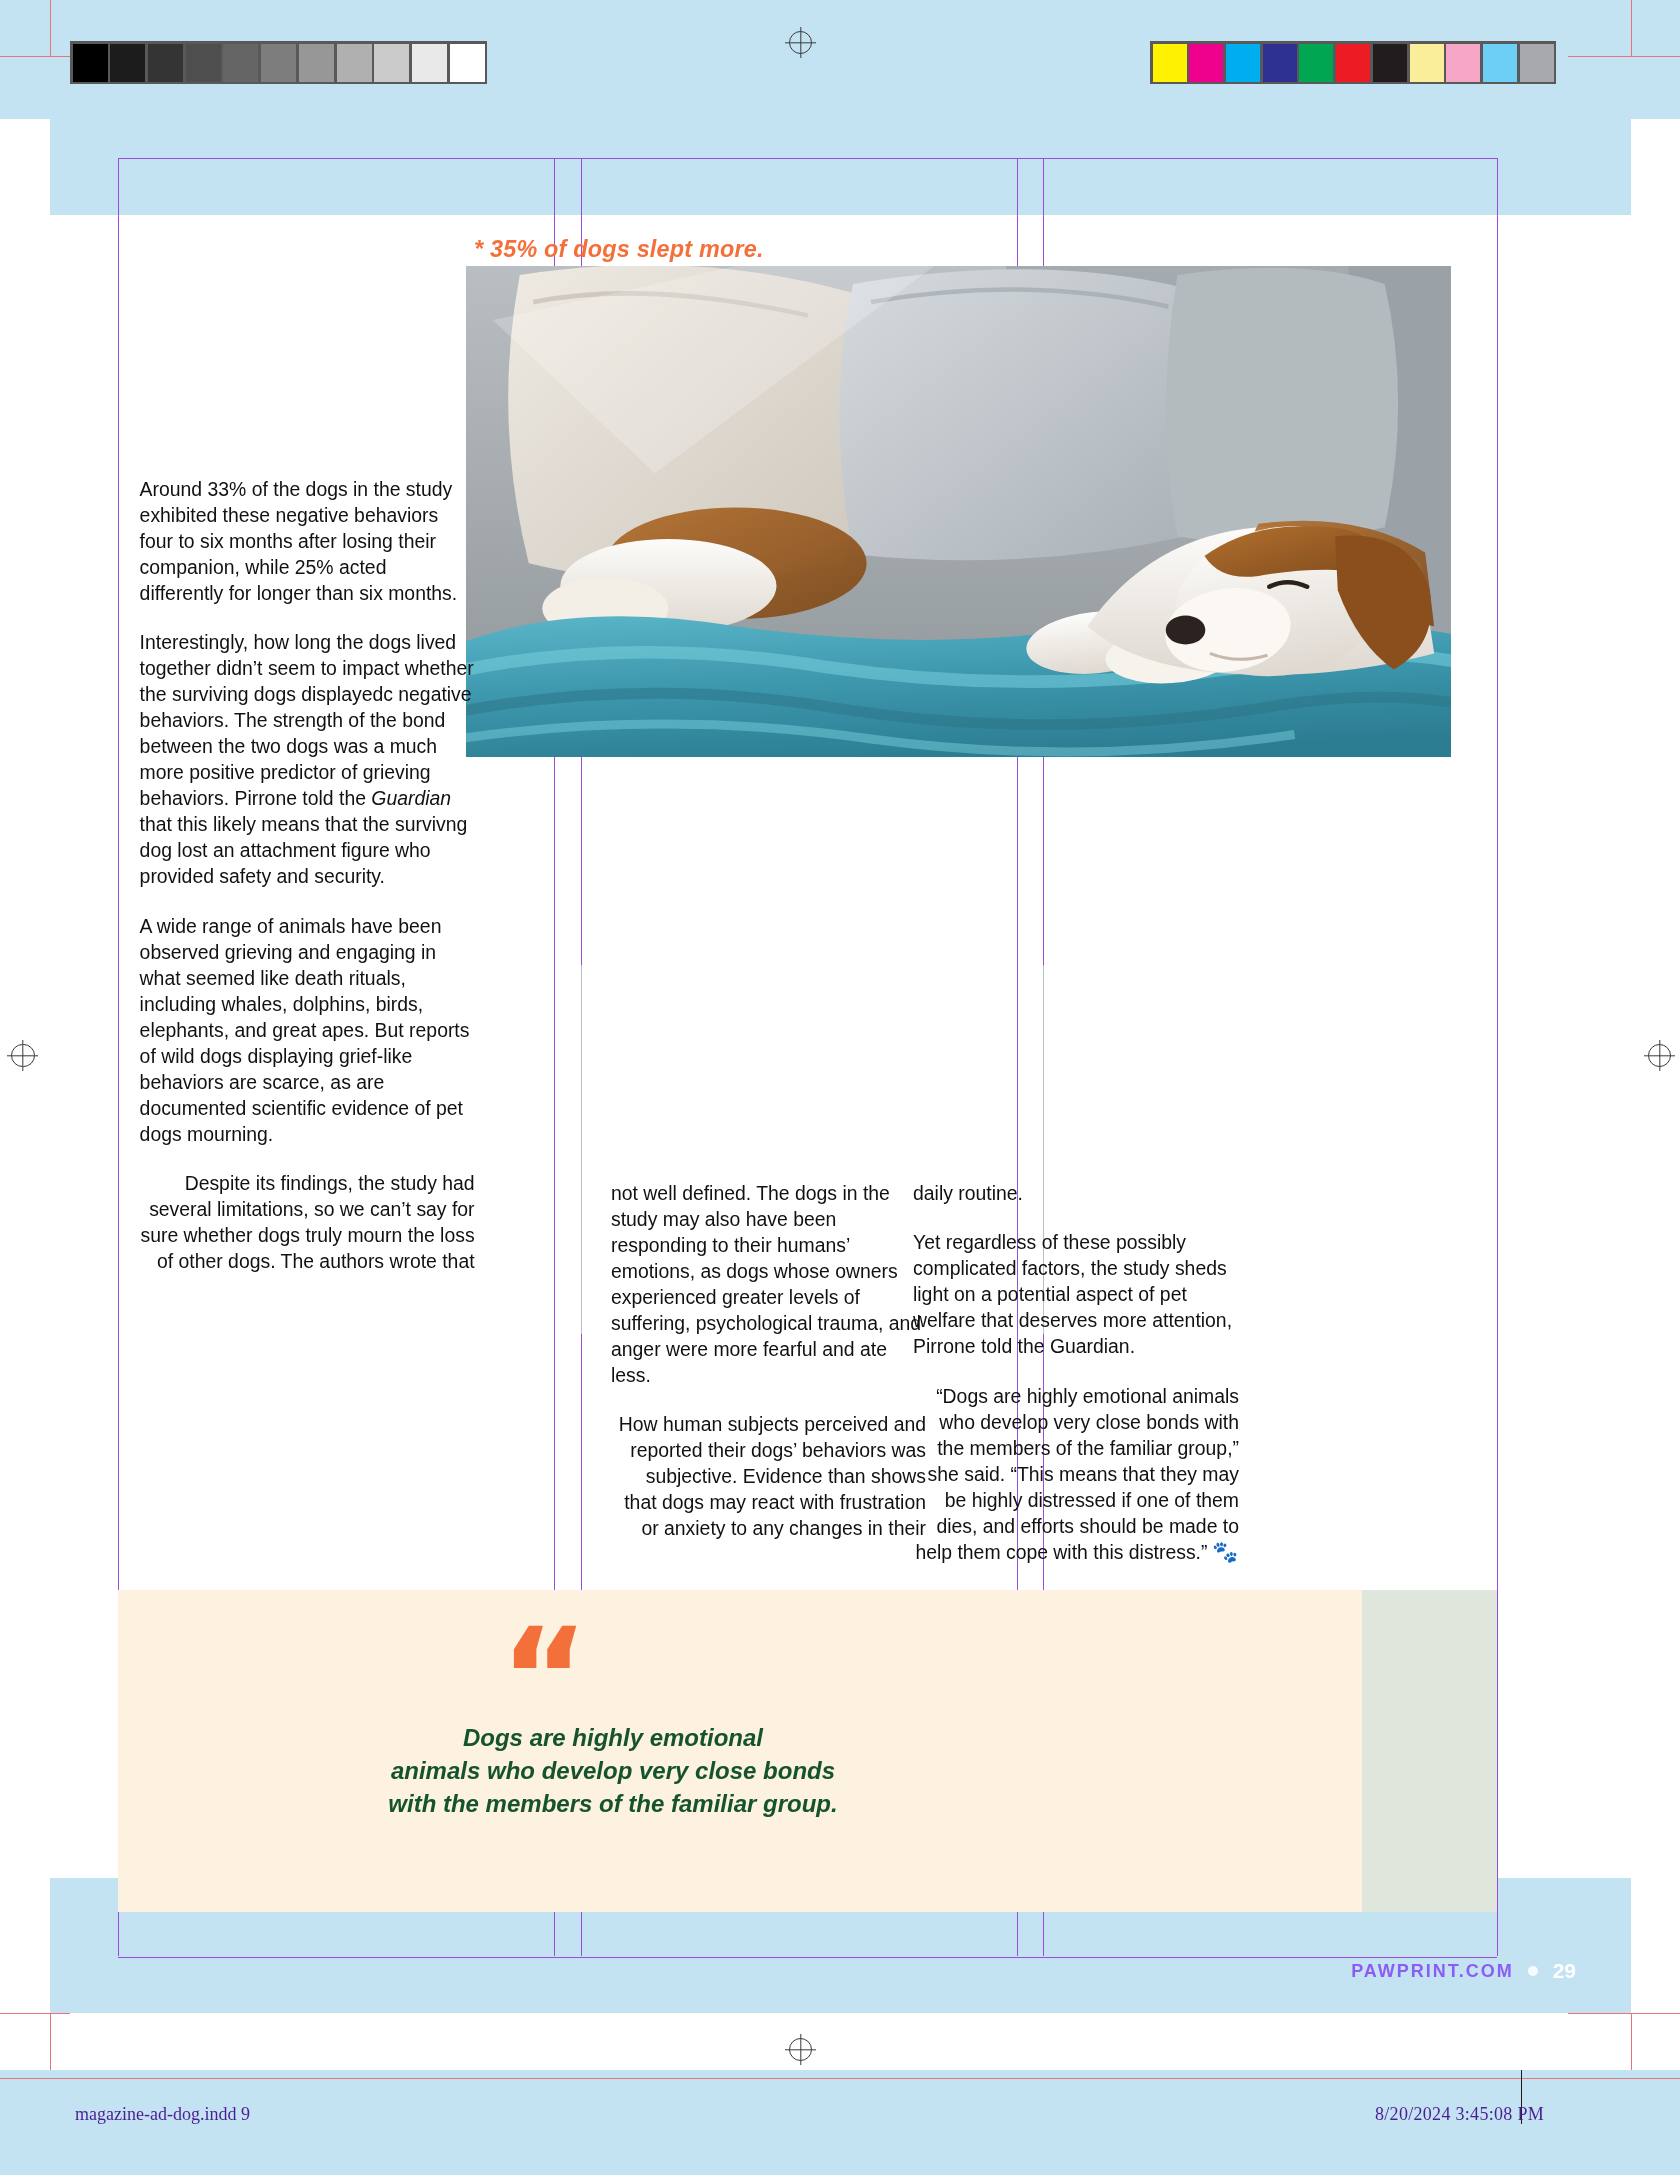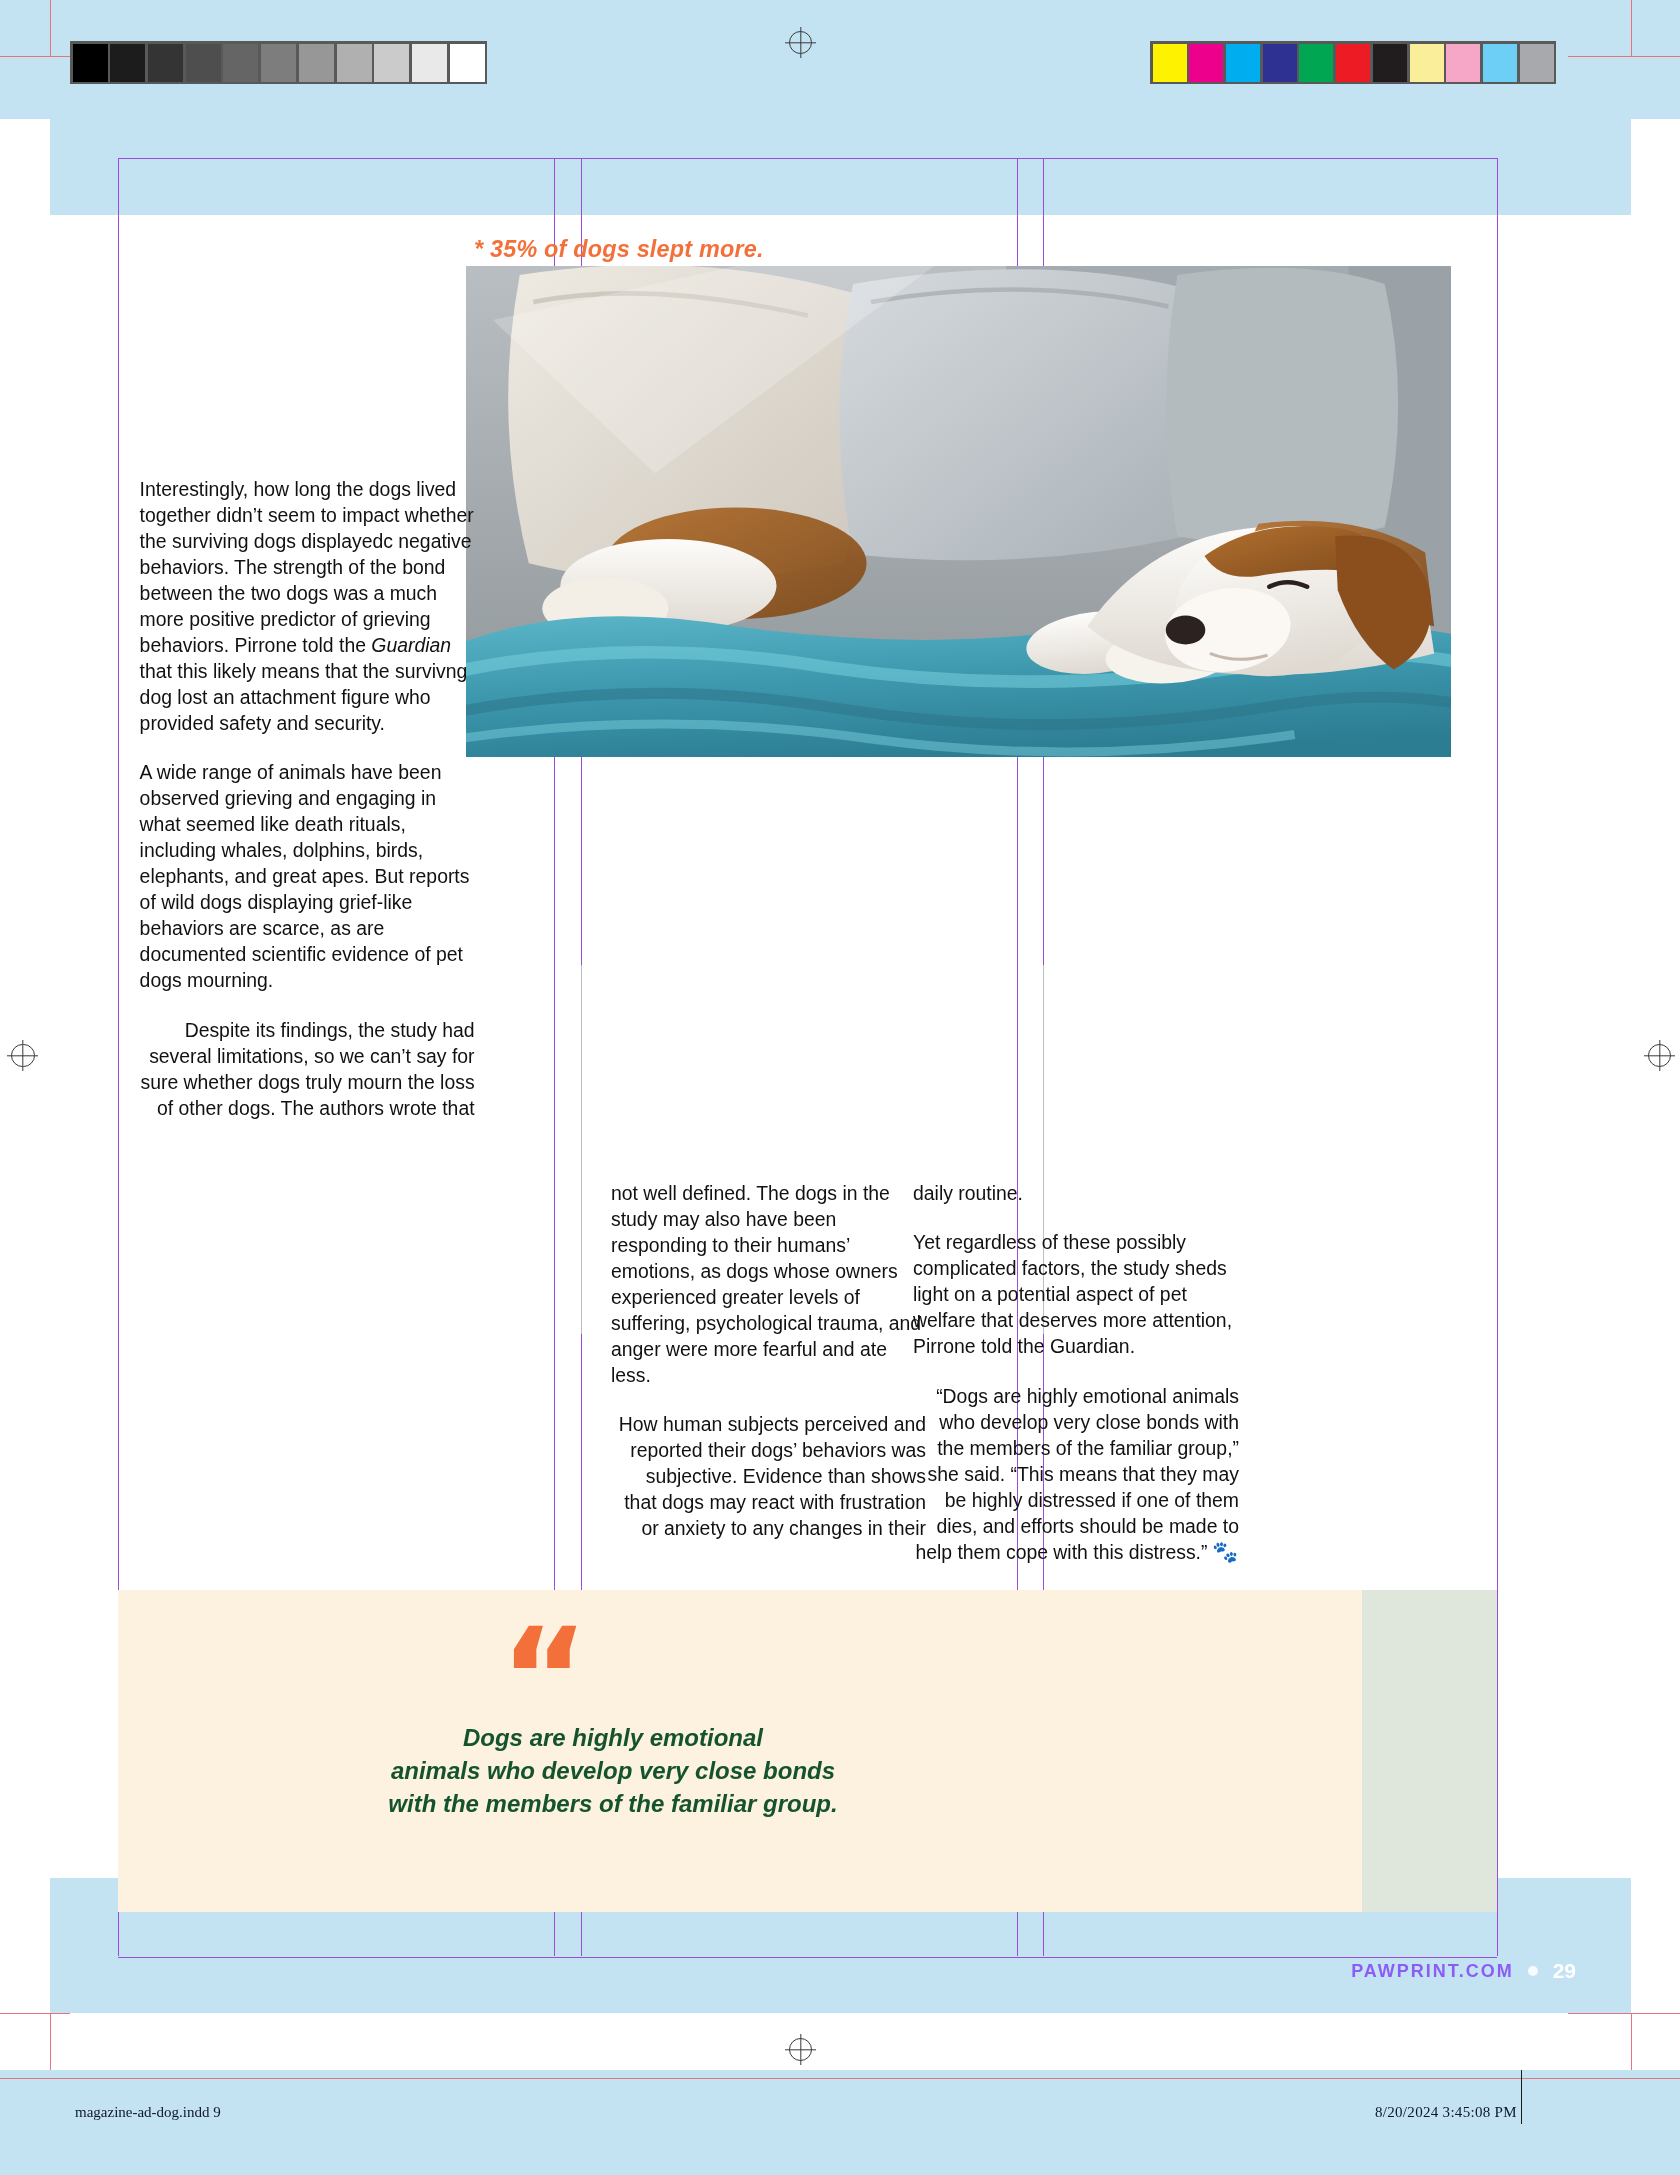--- a/index.html
+++ b/index.html
@@ -93,21 +93,21 @@
     font-weight:bold; font-style:italic; color:#14532d;
   }
 
   
   #footer-line { position:absolute; right:104px; top:1959px; display:flex; align-items:center; gap:14.4px; }
   #footer-site { color:#8b5cf6; font-size:18px; font-weight:bold; letter-spacing:2px; }
   #footer-dot  { width:10px; height:10px; border-radius:50%; background:#ffffff; opacity:.85; }
   #footer-page { color:#ffffff; font-size:21px; font-weight:bold; }
 
   
-  .slug { position:absolute; top:2104px; font-family:"Liberation Serif", serif; font-size:15px; color:#0f172a; }
+  .slug { position:absolute; top:2104px; font-family:"Liberation Serif", serif; font-size:18px; color:#4c1d95; }
   #slug-file { left:75px; }
   #slug-time { left:1375px; letter-spacing:0.3px; }
   #slug-rule { position:absolute; left:0; top:2078px; width:1680px; height:1.4px; background:#e8737a; }
   #slug-tick { position:absolute; left:1521px; top:2070px; width:1.4px; height:54px; background:#1a1a1a; }
 </style>
 </head>
 <body>
 
 <div id="proof-sheet">
 
@@ -254,20 +254,21 @@
       <path d="M826 430 Q856 442 890 432" stroke="#b9a89a" stroke-width="3.5" fill="none" opacity=".8"></path>
     </svg>
   </div>
 
   <div class="col-rule" style="left:581px;"></div>
   <div class="col-rule" style="left:1043px;"></div>
 
   <div id="article">
 
     <div class="col" id="col-left">
+      <p>Around 33% of the dogs in the study exhibited these negative behaviors four to six months after losing their companion, while 25% acted differently for longer than six months.</p>
       <p><span>Interestingly, how long the dogs lived together didn’t seem to impact whether the surviving dogs displayedc negative behaviors. The strength of the bond between the two dogs was a much more positive predictor of grieving behaviors. Pirrone told the </span><em>Guardian</em><span> that this likely means that the survivng dog lost an attachment figure who provided safety and security.</span></p>
       <p>A wide range of animals have been observed grieving and engaging in what seemed like death rituals, including whales, dolphins, birds, elephants, and great apes. But reports of wild dogs displaying grief-like behaviors are scarce, as are documented scientific evidence of pet dogs mourning.</p>
       <p>Despite its findings, the study had several limitations, so we can’t say for sure whether dogs truly mourn the loss of other dogs. The authors wrote that</p>
     </div>
 
     <div class="col" id="col-mid">
       <p>not well defined. The dogs in the study may also have been responding to their humans’ emotions, as dogs whose owners experienced greater levels of suffering, psychological trauma, and anger were more fearful and ate less.</p>
       <p>How human subjects perceived and reported their dogs’ behaviors was subjective. Evidence than shows that dogs may react with frustration or anxiety to any changes in their</p>
     </div>
 

